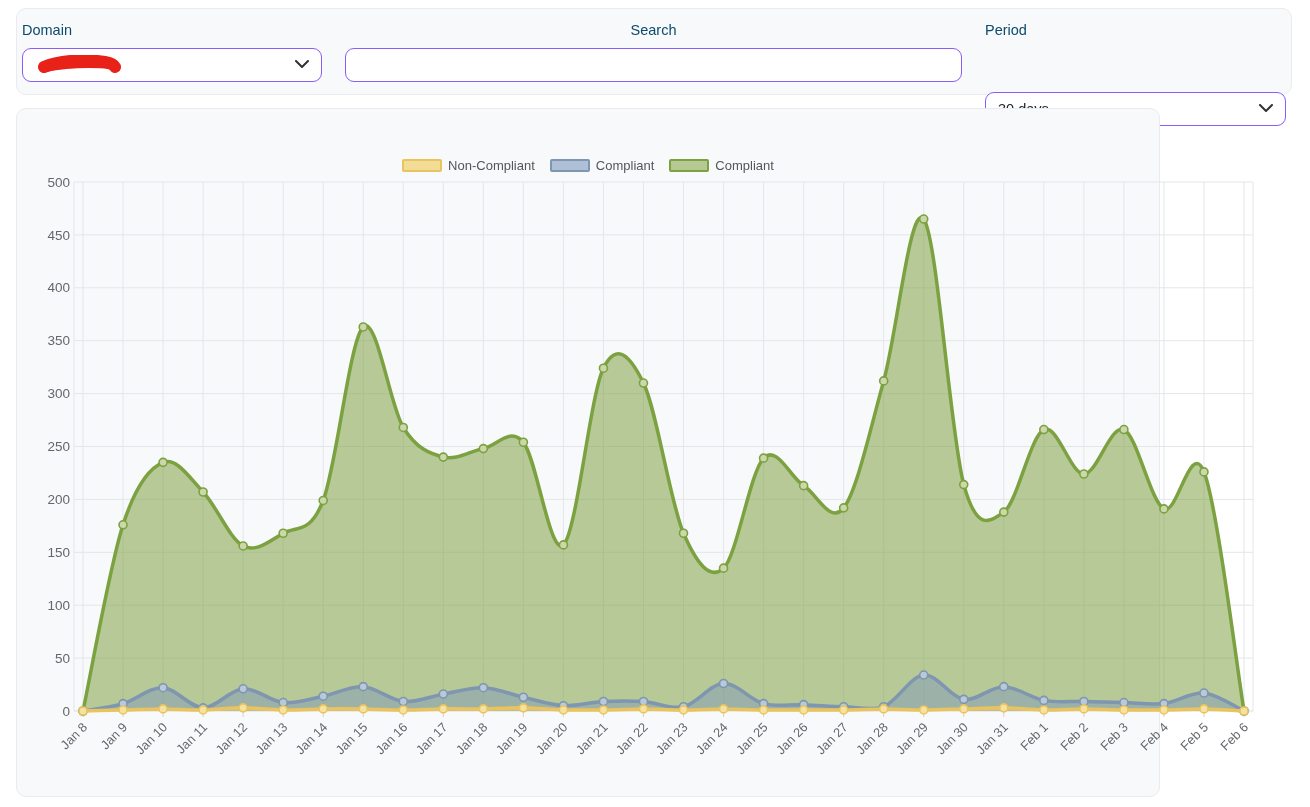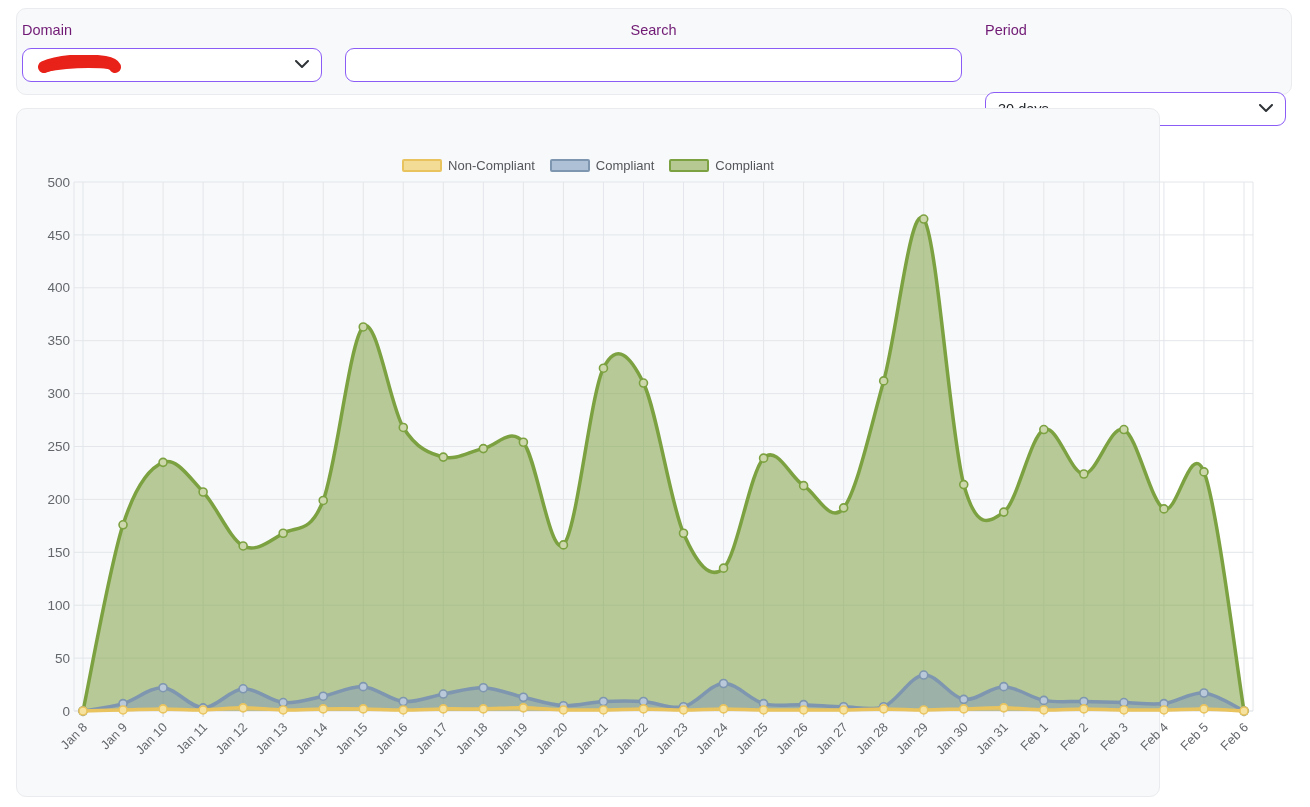--- a/index.html
+++ b/index.html
@@ -18,21 +18,21 @@
     width:1276px;
     height:87px;
     padding:14px 5px 12px 5px;
     display:flex;
     gap:23px;
     align-items:flex-start;
   }
   .field { display:flex; flex-direction:column; }
   .field label {
     font-size:14.5px;
-    color:#701a75;
+    color:#0c4a6e;
     margin-bottom:10px;
     line-height:1;
   }
   .field-domain { width:300px; }
   .field-search { flex:1;align-items:center; }
   .field-period { width:301px;gap:44px; }
   .control {
     height:34px;
     background:#ffffff;
     border:1px solid #8b5cf6;

